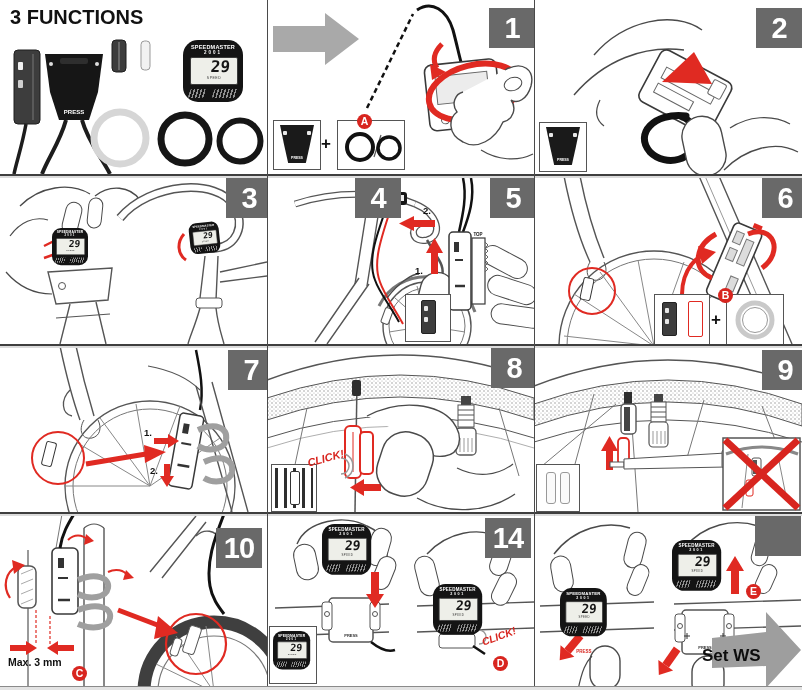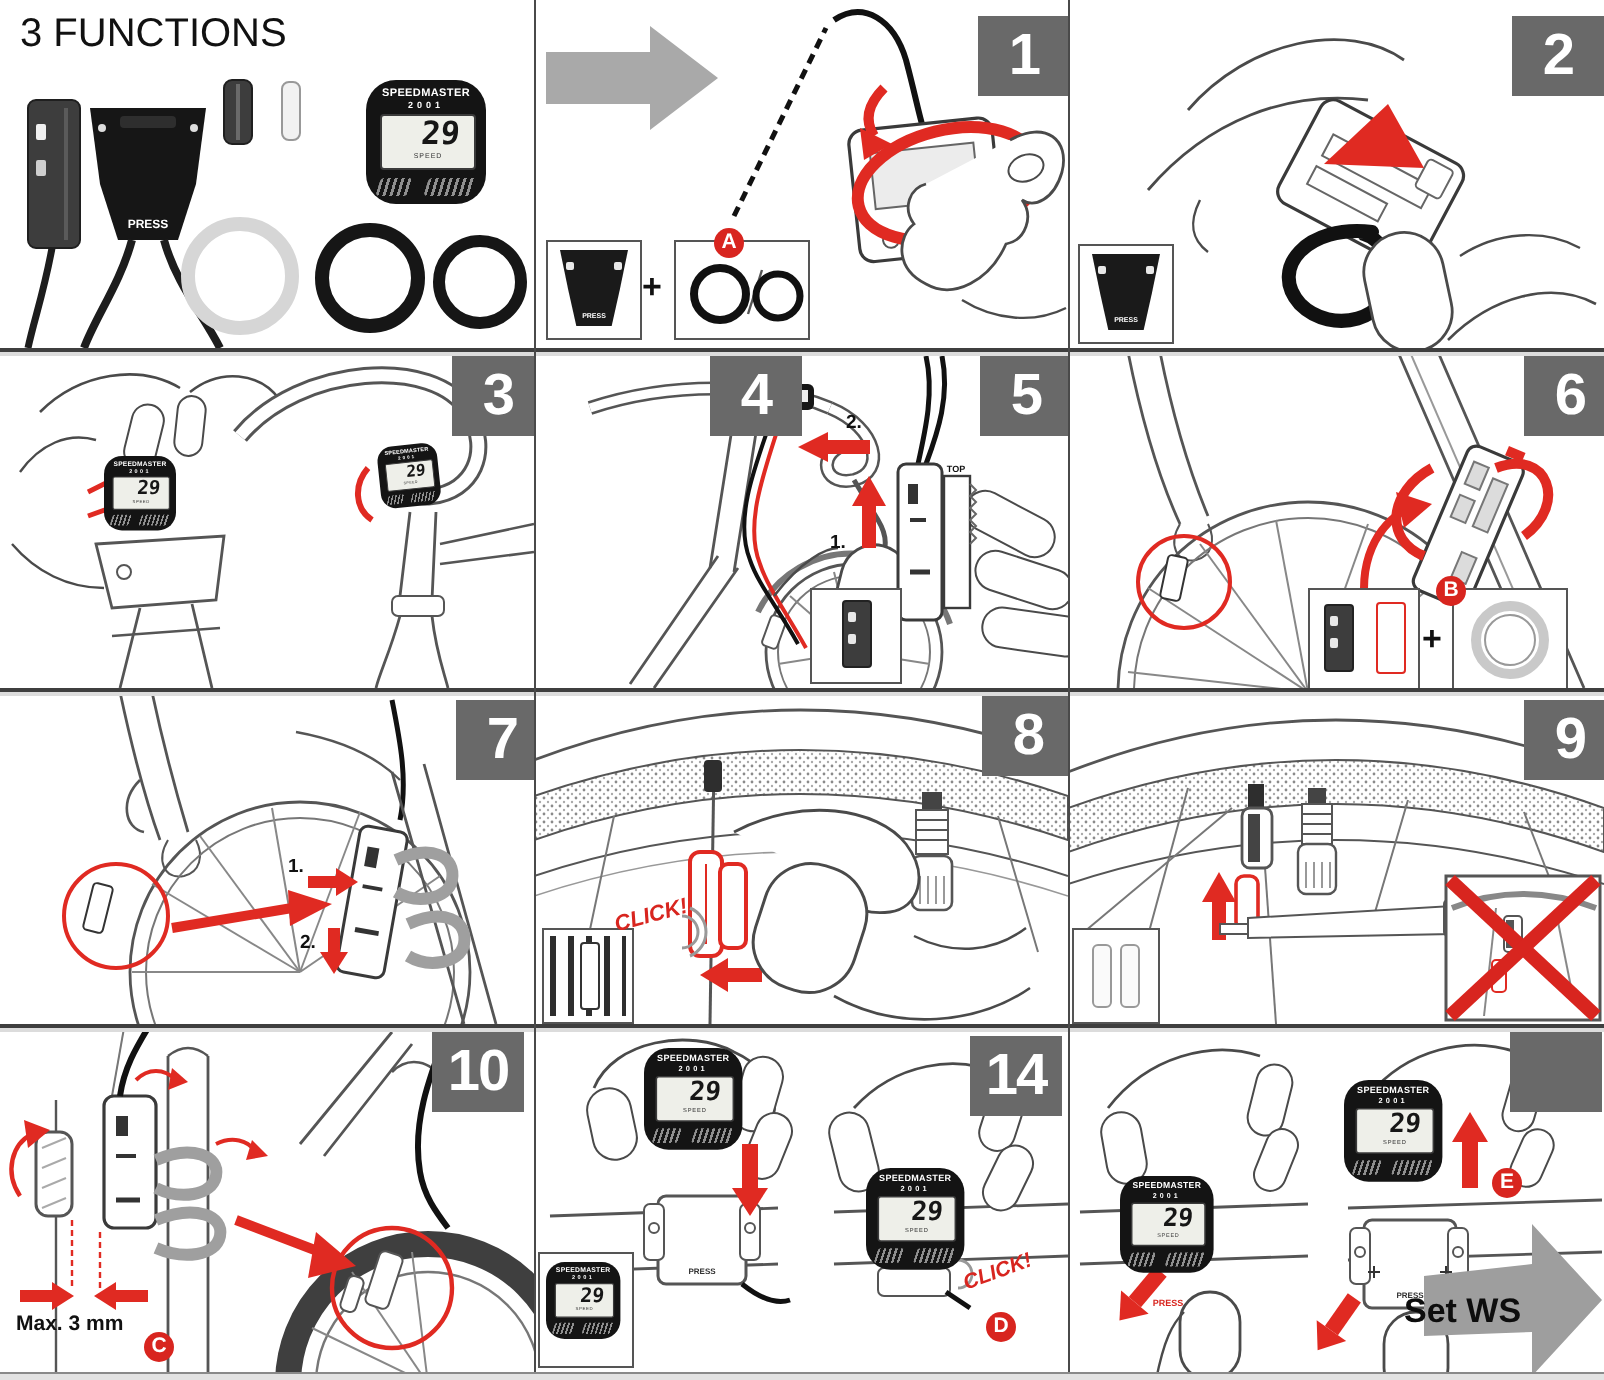--- a/index.html
+++ b/index.html
@@ -10,21 +10,21 @@
   
   .num{position:absolute;background:#696969;color:#fff;font-weight:800;font-size:29px;
        text-align:center;line-height:40px;height:40px;min-width:42px;padding:0 2px;
        letter-spacing:-1px;}
   
   .hdiv{position:absolute;left:0;width:802px;height:2px;background:#3f3f3f;}
   .hdiv:after{content:"";position:absolute;left:0;top:2px;width:802px;height:2px;background:#dcdcdc;}
   .vdiv{position:absolute;top:0;width:1px;height:686px;background:#4a4a4a;}
   .botstrip{position:absolute;left:0;top:686px;width:802px;height:4px;background:#e3e3e3;border-top:1px solid #8a8a8a;}
   
-  .heading{position:absolute;left:10px;top:6px;font-size:20px;font-weight:400;color:#111;
+  .heading{position:absolute;left:10px;top:6px;font-size:20px;font-weight:700;color:#111;
            letter-spacing:0px;}
   
   .device{position:absolute;width:60px;height:62px;background:#141414;border-radius:15px;}
   .dev-brand{color:#fff;font-size:5.5px;font-weight:700;text-align:center;padding-top:4px;letter-spacing:.2px;}
   .dev-model{color:#fff;font-size:4.5px;font-weight:700;text-align:center;letter-spacing:2px;}
   .dev-lcd{position:absolute;left:7px;top:17px;width:46px;height:26px;background:#eeefe9;
            border-radius:2px;border:1px solid #3a3a3a;}
   .dev-speed{display:block;font-family:"DejaVu Sans Mono",monospace;font-weight:700;font-size:16px;
              line-height:18px;color:#161616;text-align:right;padding-right:7px;transform:skewX(-5deg);}
   .dev-speedlabel{display:block;font-size:3.5px;color:#333;text-align:center;letter-spacing:.5px;}
@@ -546,21 +546,21 @@
       </g>
       <path d="M224,0 C214,26 206,48 210,72 C212,84 218,92 224,100" fill="none" stroke="#111" stroke-width="3"></path>
       <rect x="186" y="112" width="12" height="28" rx="3" fill="#fff" stroke="#555" transform="rotate(18 192 126)"></rect>
       <rect x="172" y="124" width="8" height="18" rx="3" fill="#fff" stroke="#555" transform="rotate(18 176 133)"></rect>
       <circle cx="196" cy="130" r="30" fill="none" stroke="#e02a22" stroke-width="2.2"></circle>
       <path d="M118,96 L160,112" stroke="#e02a22" stroke-width="5"></path>
       <polygon points="158,102 178,119 154,125" fill="#e02a22"></polygon>
     </svg>
     <div class="maxlabel" style="left:8px;top:142px;">Max. 3 mm</div>
     <div class="abadge" style="left:72px;top:152px;">C</div>
-    <div class="num" style="left:216px;top:2px;">10</div>
+    <div class="num" style="left:216px;top:14px;">10</div>
   </div>
 
   <div class="panel" style="left:267px;top:514px;width:267px;height:176px;">
     <svg width="267" height="176" viewBox="0 0 267 176">
       <g stroke="#555" stroke-width="1.4">
         <line x1="8" y1="94" x2="122" y2="90"></line>
           <line x1="8" y1="122" x2="122" y2="118"></line>
         <line x1="150" y1="92" x2="267" y2="88"></line>
           <line x1="150" y1="118" x2="267" y2="114"></line>
       </g>

